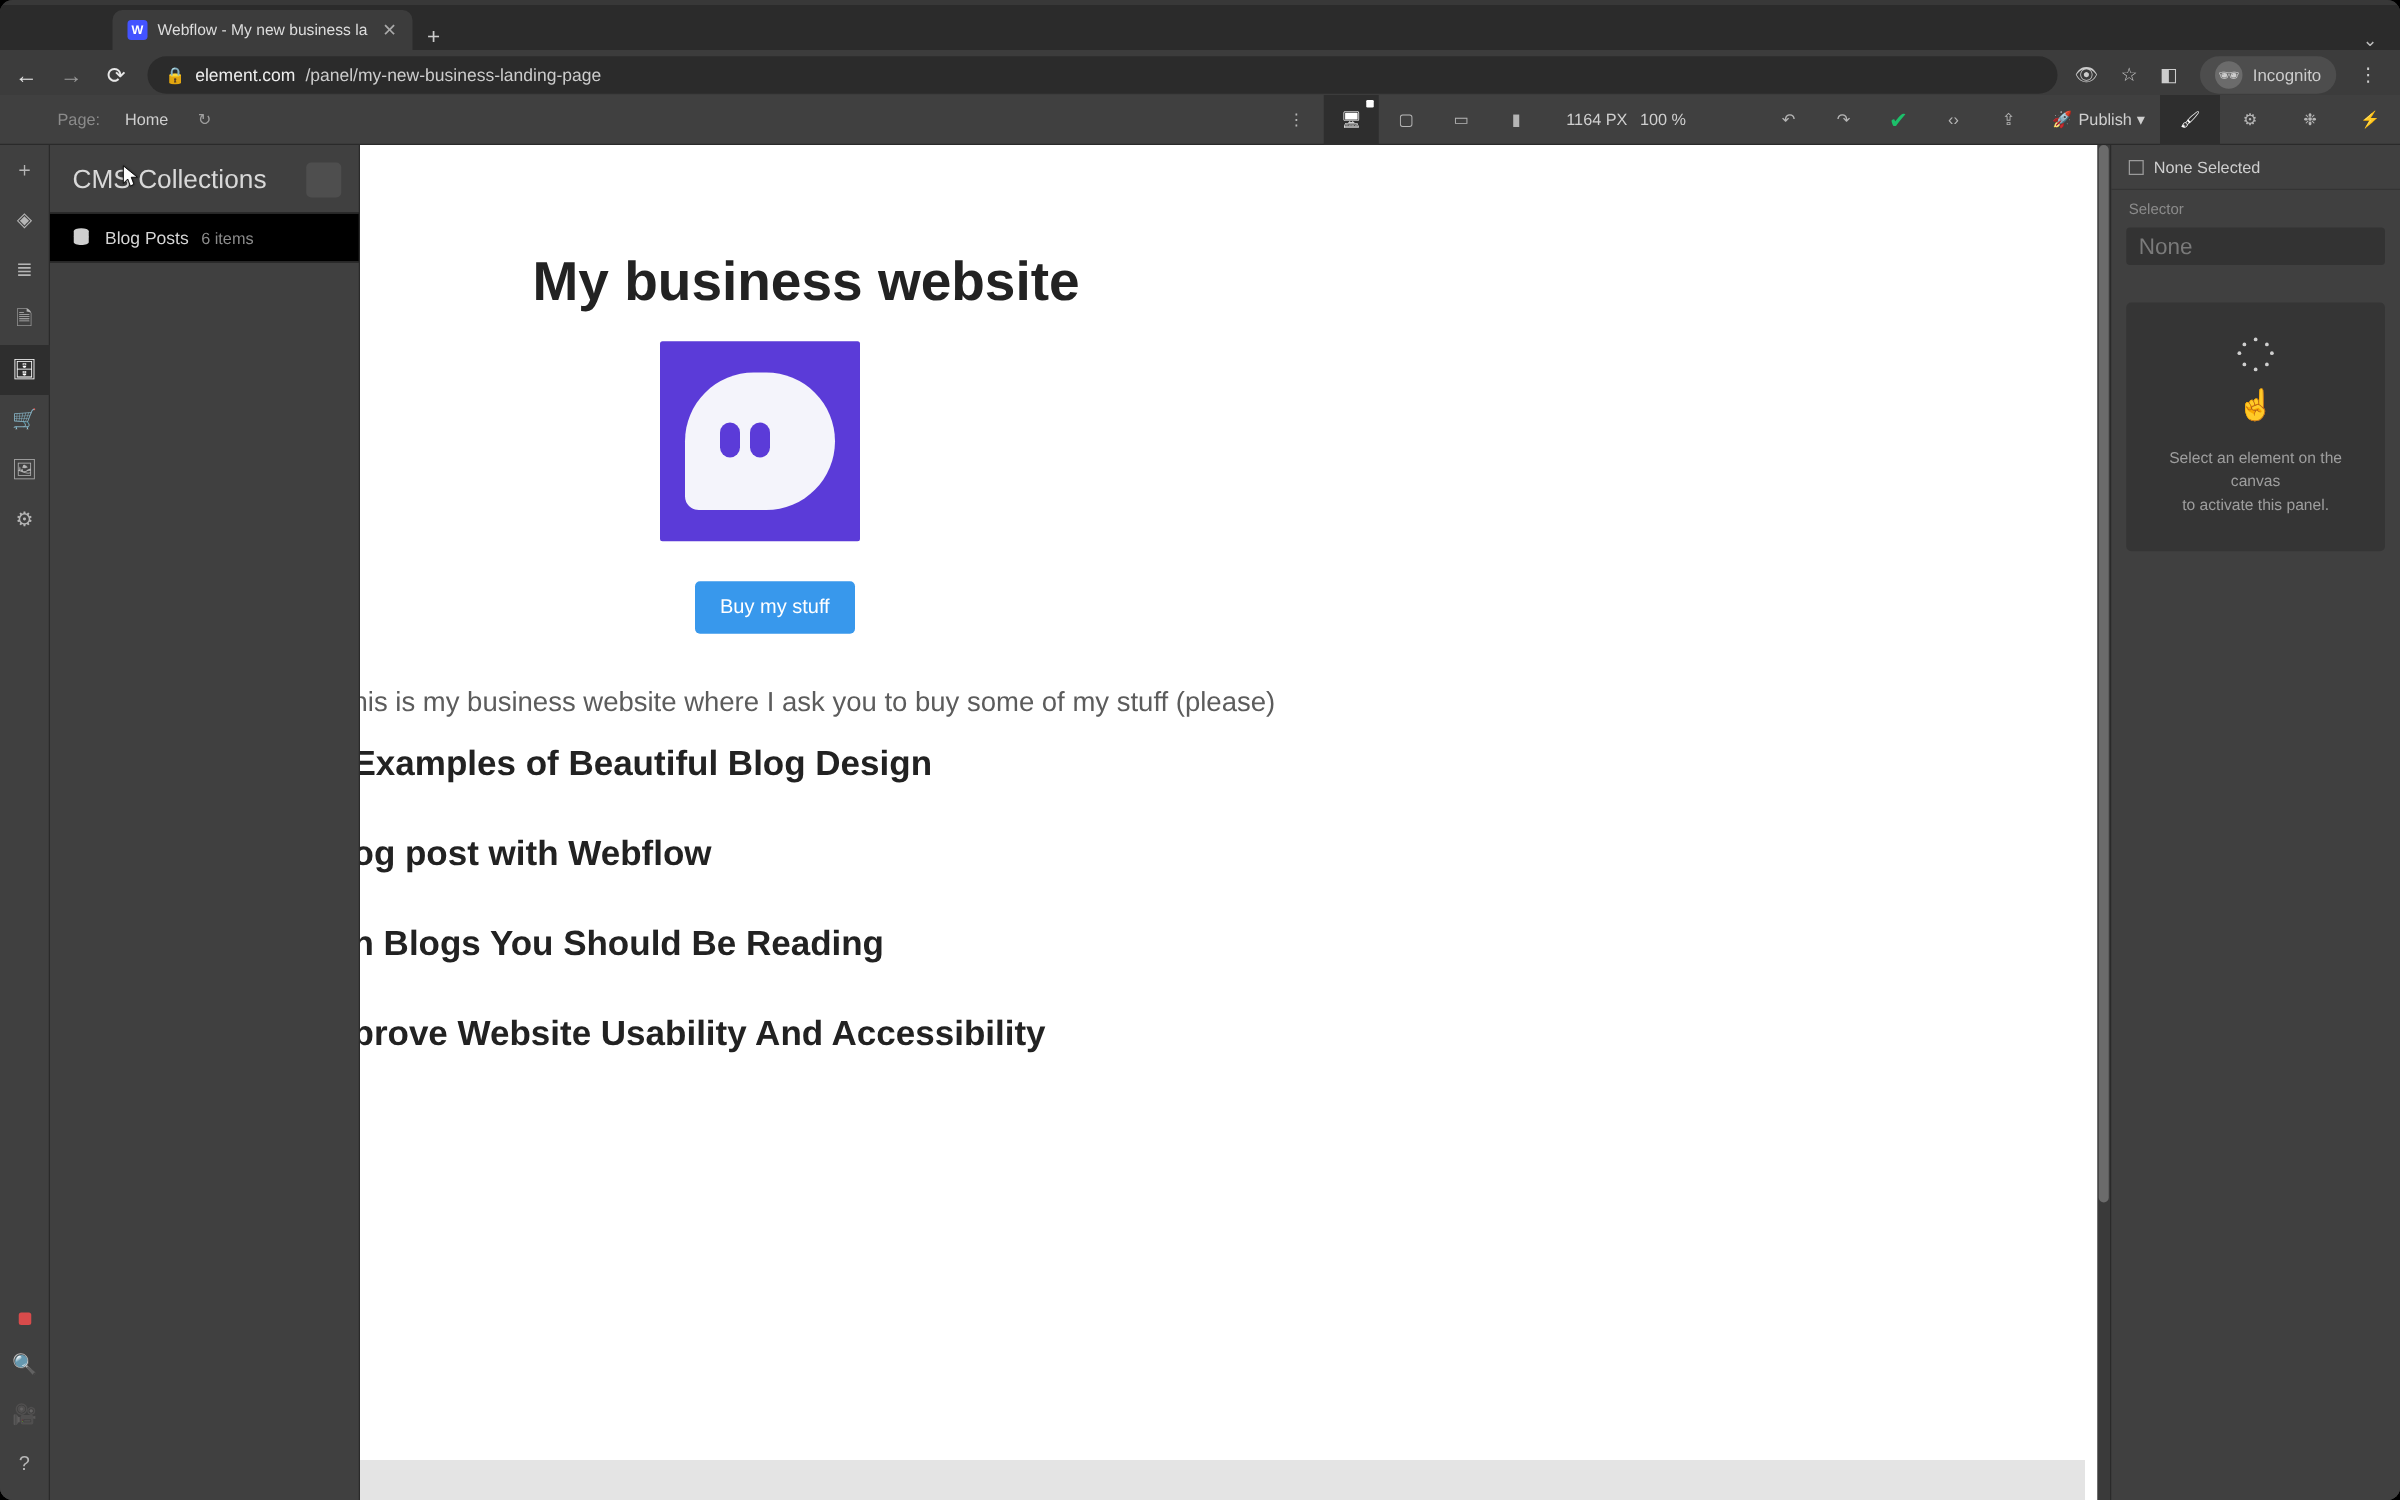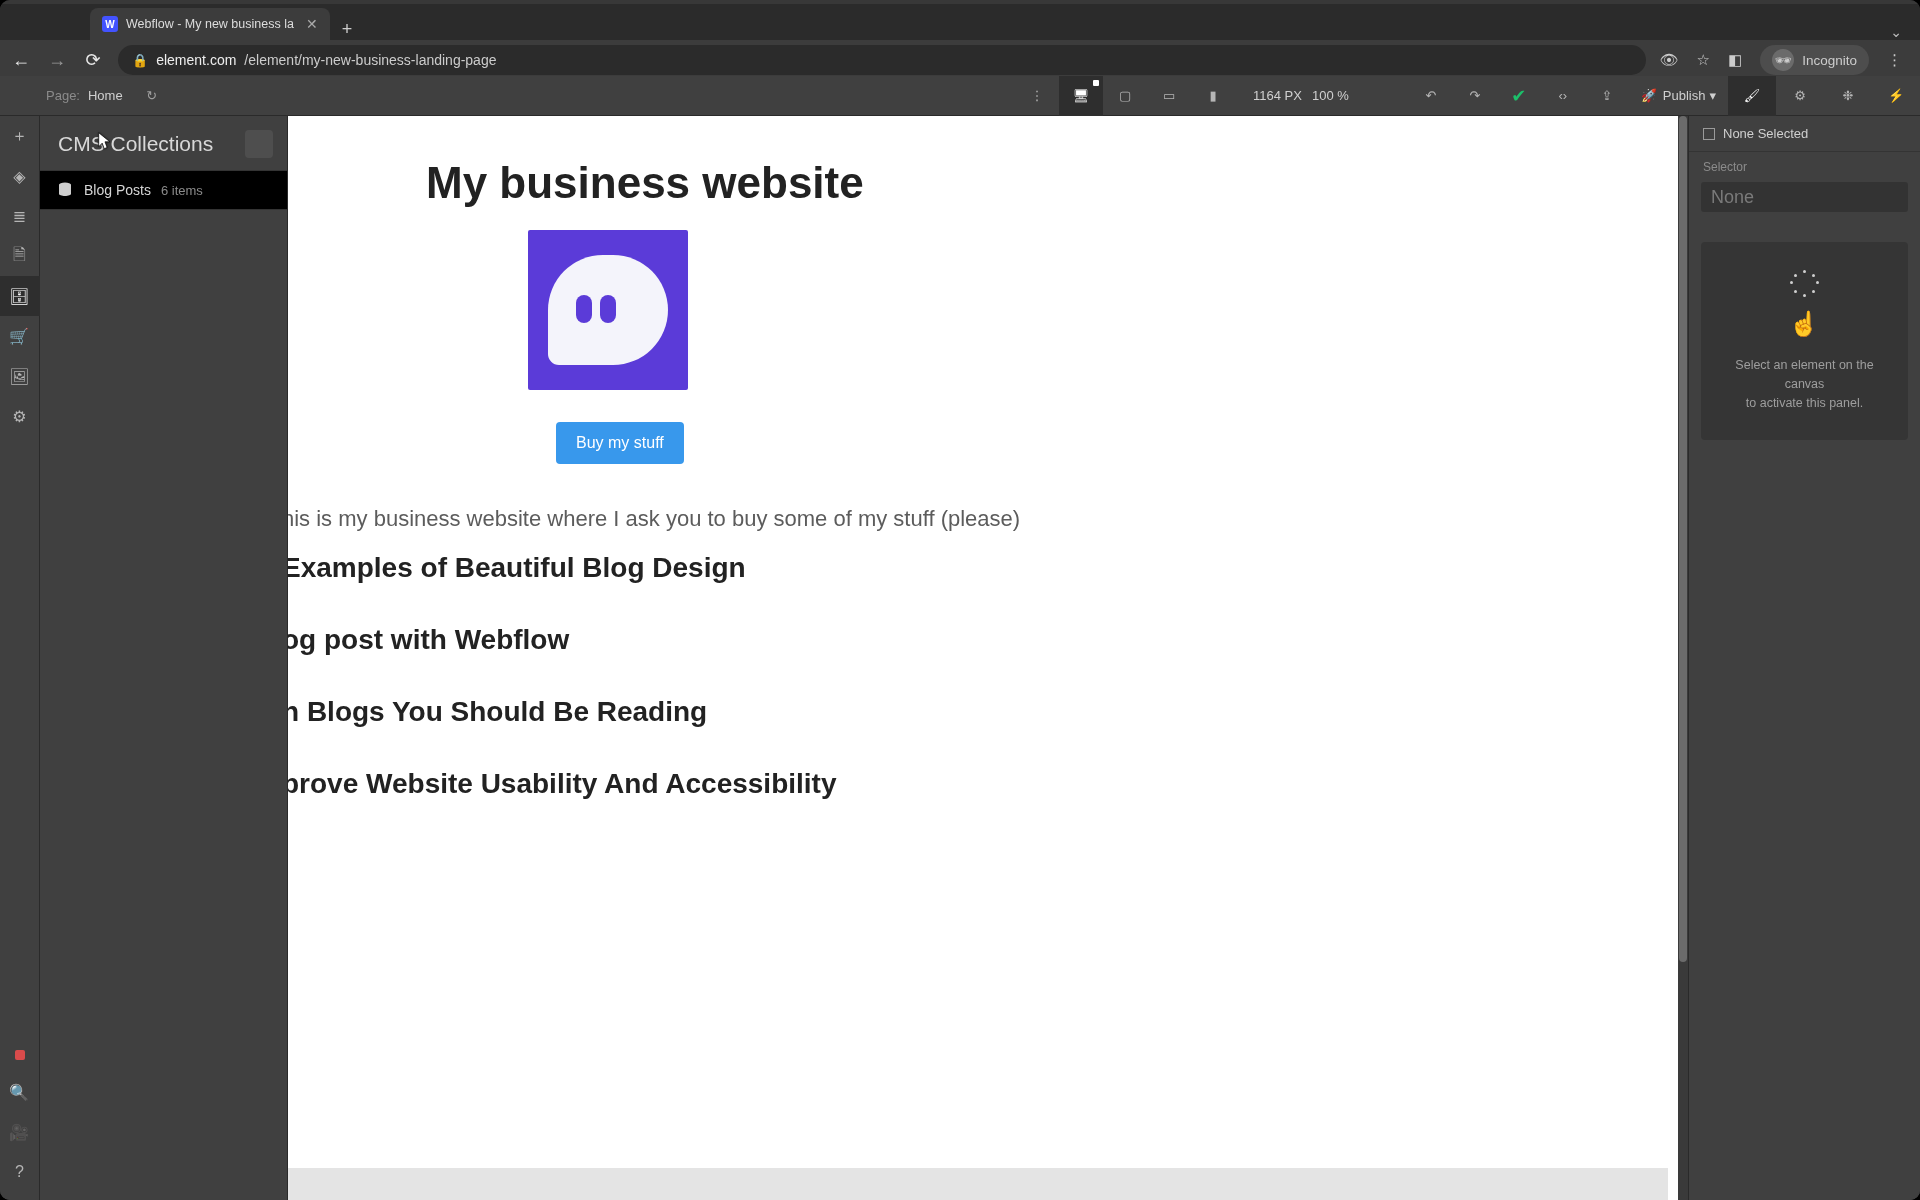--- a/index.html
+++ b/index.html
@@ -30,21 +30,21 @@
 .url-field .host { color: #eee; }
 .addr-right { display: flex; align-items: center; gap: 18px; color: #ccc; font-size: 15px; padding-right: 8px;}
 .incognito-badge { display: flex; align-items: center; gap: 8px; background: #4d4d4d; padding: 4px 12px; border-radius: 16px; font-size: 13.5px; }
 .incognito-icon { width:22px; height:22px; border-radius:50%; background:#6b6b6b; display:flex; align-items:center; justify-content:center; }
 
 
 .app { position: absolute; top: 76px; left: 0; right: 0; bottom: 0; background: #404040; display: flex; flex-direction: column; }
 
 
 .wf-topbar { height: 40px; background: #404040; border-bottom: 1px solid #2a2a2a; display: flex; align-items: center; color: #bfbfbf; font-size: 13px; }
-.wf-topbar .page-sel { padding: 0 14px 0 46px; display:flex; align-items:center; gap:8px; }
+.wf-topbar .page-sel { padding: 0 14px 0 46px; display:flex; align-items:center; gap:20px; }
 .wf-topbar .page-label { color:#8b8b8b; }
 .wf-topbar .page-name { color:#cfcfcf; }
 .wf-topbar .restore { margin-left: 6px; color:#9e9e9e; }
 .wf-topbar .spacer { flex: 1; }
 .wf-topbar .device-group { display:flex; gap:0; margin-right:18px; }
 .wf-topbar .dev-btn { width:44px; height:40px; display:flex; align-items:center; justify-content:center; color:#b5b5b5; position:relative;}
 .wf-topbar .dev-btn.active { background:#2e2e2e; color:#fff; }
 .wf-topbar .dev-btn.active::after { content:""; position:absolute; top:4px; right:4px; width:6px; height:6px; background:#fff; border-radius:1px; }
 .wf-topbar .zoom { color:#cfcfcf; margin-right: 60px; display:flex; gap:10px;}
 .wf-topbar .right-tools { display:flex; align-items:center; gap:0; }
@@ -70,21 +70,21 @@
 .panel-title { font-size:21px; color:#d8d8d8; font-weight:400; }
 .panel-add { width:28px; height:28px; background:#4e4e4e; border-radius:4px; display:flex; align-items:center; justify-content:center; color:#dcdcdc; font-size:15px;}
 .collection-item { display:flex; align-items:center; gap:10px; padding:10px 16px; color:#d6d6d6; font-size:14px; border-top:1px solid #343434; border-bottom:1px solid #343434; background:#000000;}
 .collection-item .db { color:#cfcfcf; }
 .collection-count { color:#8b8b8b; font-size:13px; }
 
 .canvas-wrap { flex:1; background:#4a4a4a; position:relative; overflow:hidden; }
 .canvas { position:absolute; left:0; top:0; width: calc(100% - 10px); height: 100%; background:#ffffff; overflow:hidden; }
 .canvas-scroll { position:absolute; right:0; top:0; width:10px; height:100%; background:#3a3a3a; }
 .scroll-thumb { position:absolute; right:1px; top:0; width:8px; height:78%; background:#6b6b6b; border-radius:4px;}
-.page-content { padding: 28px 0 0 0; }
+.page-content { padding: 28px 0 0 0; margin-top: 43px; }
 .page-content h1 { font-size:44px; font-weight:700; color:#222; margin: 14px 0 22px 138px; }
 .logo-block { width:160px; height:160px; background:#5b3bd8; margin: 12px 0 24px 240px; border-radius:2px; display:flex; align-items:center; justify-content:center;}
 .ghost { width:120px; height:110px; background:#f4f4fb; border-radius:60px 60px 60px 12px; position:relative;}
 .ghost::before { content:""; position:absolute; left:28px; top:40px; width:16px; height:28px; background:#5b3bd8; border-radius:8px;}
 .ghost::after { content:""; position:absolute; left:52px; top:40px; width:16px; height:28px; background:#5b3bd8; border-radius:8px;}
 .cta-btn { display:inline-block; background:#3898ec; color:#fff; padding:12px 20px; font-size:16px; border-radius:4px; margin: 8px 0 30px 268px; }
 .body-text { font-size:22px; color:#5c5c5c; margin: 12px 0 20px -6px; }
 .blog-h { font-size:28px; font-weight:700; color:#222; margin: 18px 0 40px -6px; }
 .canvas-bottom-grey { position:absolute; left:0; right:10px; bottom:0; height:32px; background:#e4e4e4;}
 
@@ -136,21 +136,21 @@
   </div>
   <div class="browser-top"></div>
 
   <div class="addr-bar">
     <div class="nav-btn enabled">←</div>
     <div class="nav-btn">→</div>
     <div class="nav-btn enabled">⟳</div>
     <div class="url-field">
       <span class="lock">🔒</span>
       <span class="host">element.com</span>
-        <span>/element/my-new-business-landing-page</span>
+        <span>/panel/my-new-business-landing-page</span>
     </div>
     <div class="addr-right">
       <span>👁</span>
       <span>☆</span>
       <span>◧</span>
       <div class="incognito-badge">
         <span class="incognito-icon">🕶</span>
         <span>Incognito</span>
       </div>
       <span>⋮</span>

